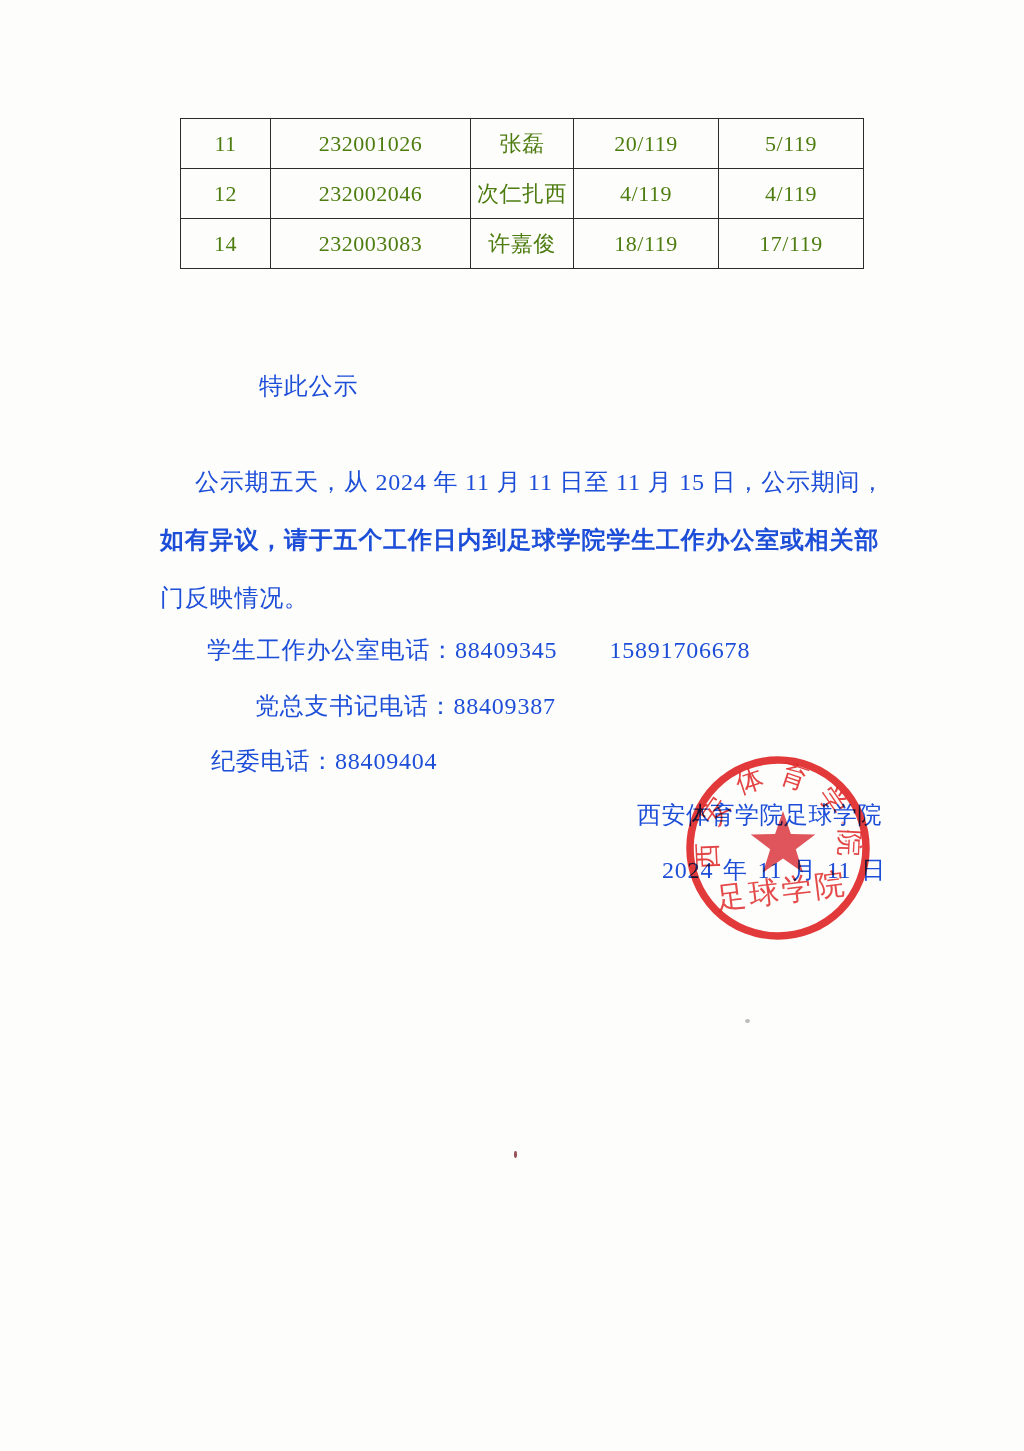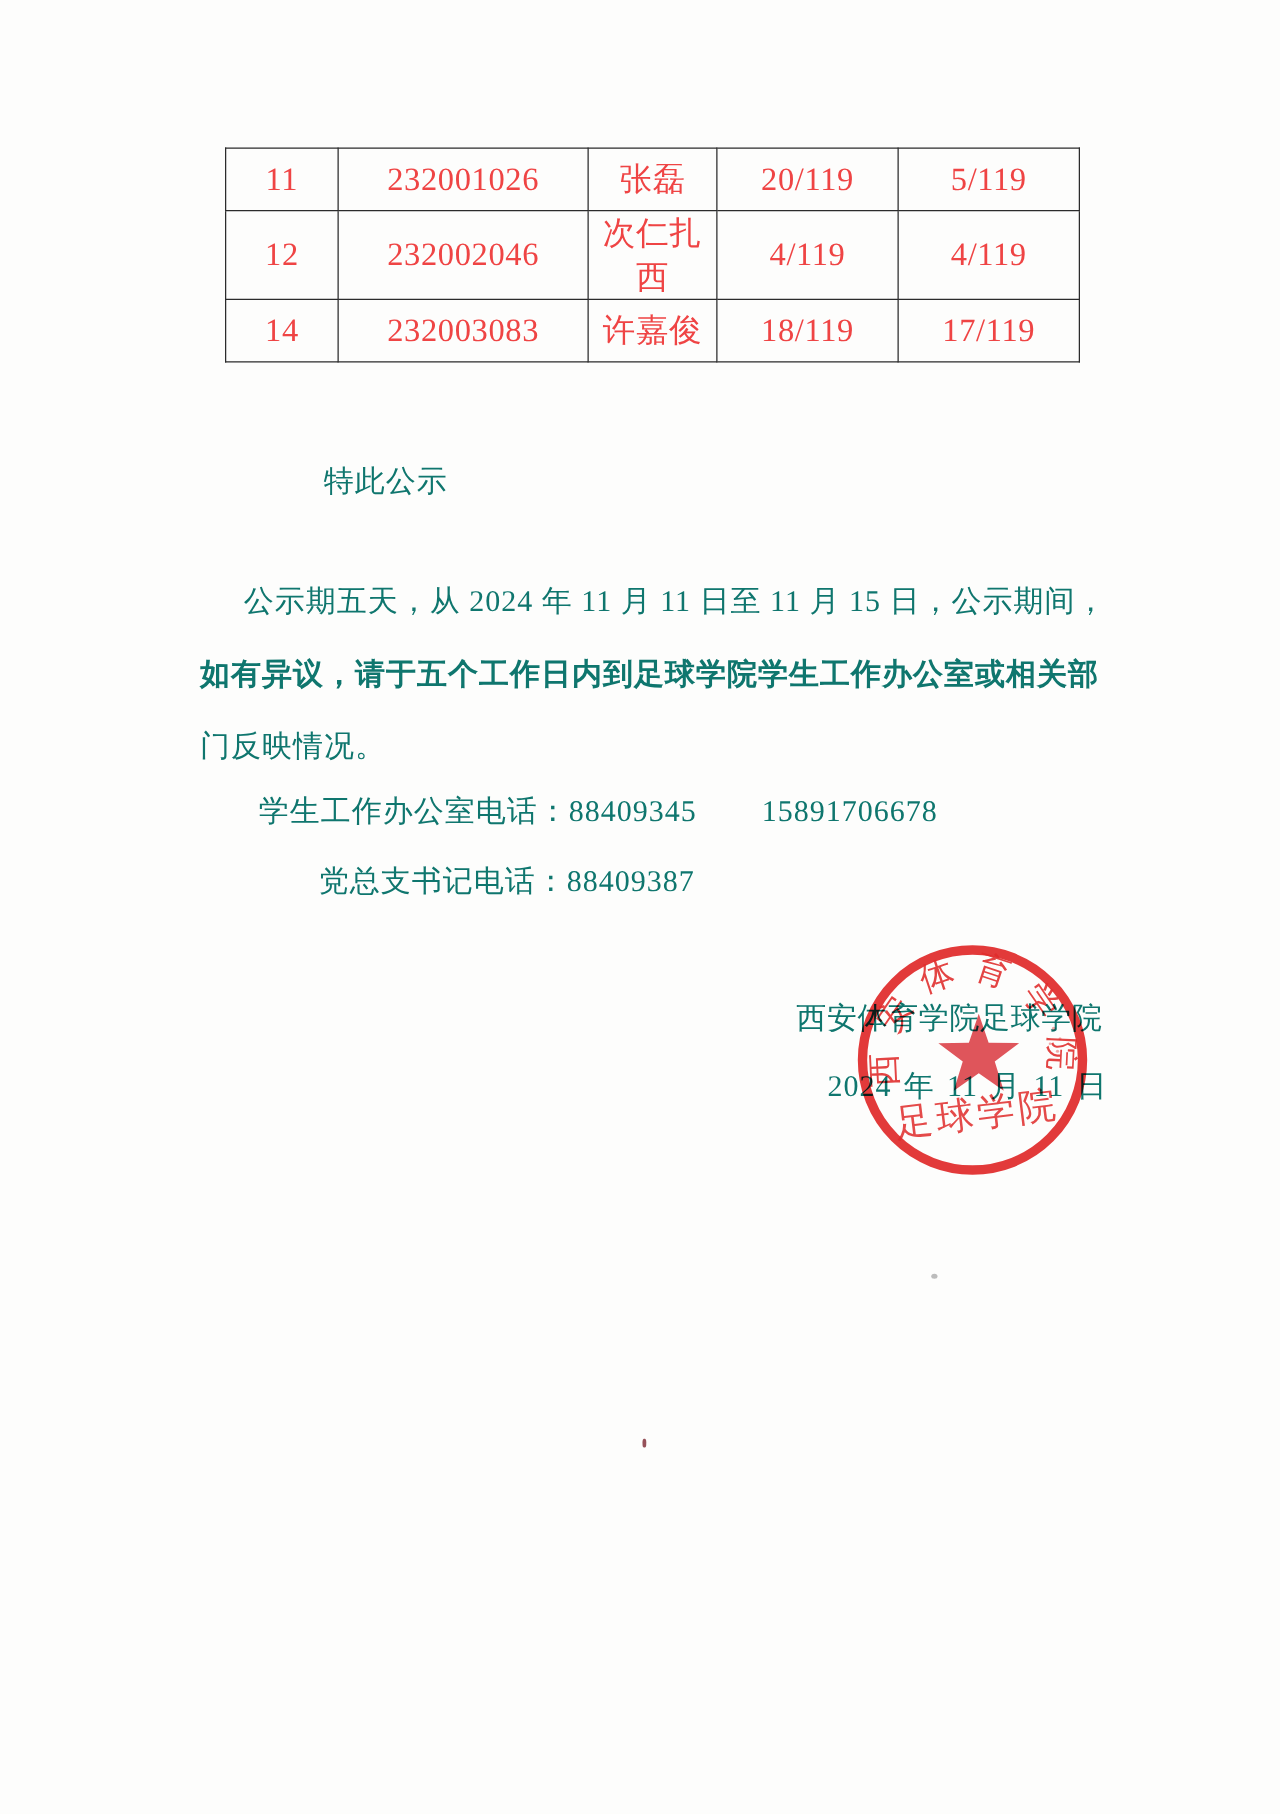--- a/index.html
+++ b/index.html
@@ -23,32 +23,32 @@
     top: 118px;
     width: 683px;
     border-collapse: collapse;
     table-layout: fixed;
   }
   table.ranking td {
     border: 1.6px solid #2b2b2b;
     height: 50px;
     text-align: center;
     vertical-align: middle;
-    font-size: 26px;
-    color: #ef4444;
+    font-size: 22px;
+    color: #4d7c0f;
     letter-spacing: 0.5px;
   }
   td.col-id { font-size: 21px; }
   
   .textline {
     position: absolute;
     font-size: 24px;
     line-height: 1.2;
     white-space: nowrap;
-    color: #0f766e;
+    color: #1d4ed8;
     letter-spacing: 0.8px;
   }
   .closing   { left: 259px; top: 372px; }
   .para1     { left: 195px; top: 468px; }
   .para2     { left: 160px; top: 526px; font-weight: bold; }
   .para3     { left: 160px; top: 584px; }
   .phone1    { left: 207px; top: 636px; }
   .phone1 .mobile { margin-left: 52px; }
   .phone2    { left: 211px; top: 692px; margin-left: 44px; }
   .phone3    { left: 211px; top: 747px; }
@@ -122,20 +122,21 @@
 
   <div class="textline closing">特此公示</div>
   <div class="textline para1">公示期五天，从 2024 年 11 月 11 日至 11 月 15 日，公示期间，</div>
   <div class="textline para2">如有异议，请于五个工作日内到足球学院学生工作办公室或相关部</div>
   <div class="textline para3">门反映情况。</div>
 
   <div class="textline phone1">
     <span>学生工作办公室电话：88409345</span><span class="mobile">15891706678</span>
   </div>
   <div class="textline phone2">党总支书记电话：88409387</div>
+  <div class="textline phone3">纪委电话：88409404</div>
 
   <div class="textline sig-org">西安体育学院足球学院</div>
   <div class="textline sig-date">2024 年 11 月 11 日</div>
 
   <svg class="seal" viewBox="0 0 190 190" width="190" height="190">
     <g fill="none">
       <circle cx="95" cy="95" r="88" stroke="#e22b2b" stroke-width="7.5" opacity="0.93"></circle>
       <path id="sealArc" d="M 37 115 A 62 62 0 1 1 153 115" fill="none"></path>
       <text font-size="27" fill="#e22b2b" opacity="0.88" letter-spacing="13" font-family="&quot;Liberation Serif&quot;,&quot;DejaVu Serif&quot;,serif">
         <textPath href="#sealArc" startOffset="50%" text-anchor="middle">西安体育学院</textPath>

